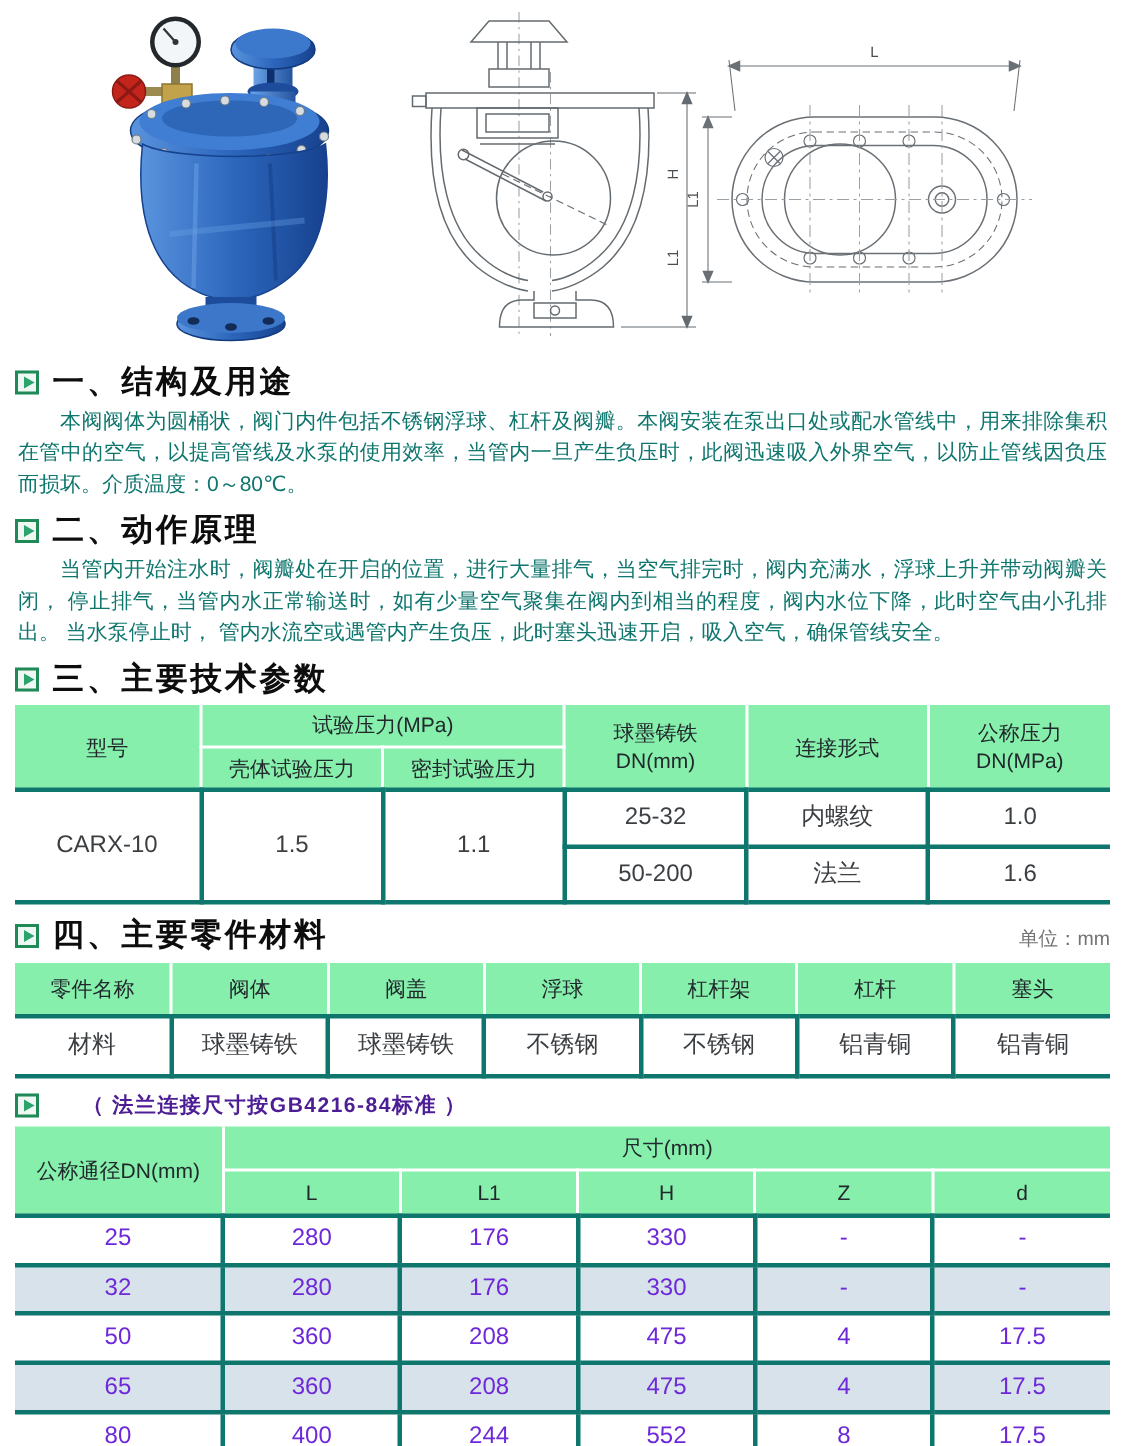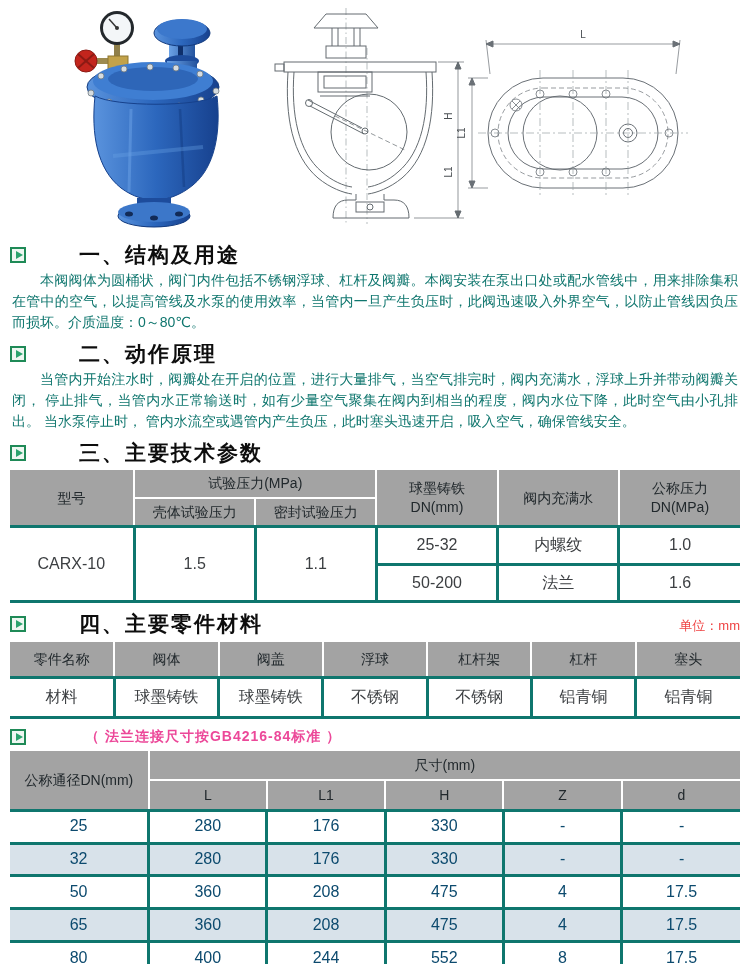--- a/index.html
+++ b/index.html
@@ -11,56 +11,56 @@
   
   .figures { position:relative; height:234px; }
   .figures svg { position:absolute; }
   #fig-photo { left:70px; top:4px; }
   #fig-front { left:272px; top:4px; }
   #fig-top   { left:456px; top:8px; }
   .dim-label { font-size:10px; fill:#4a4f53; }
 
   
   .content { padding:0 10px; }
-  .sec-head { display:flex; align-items:center; margin:9px 0 3px;gap:44px; }
+  .sec-head { display:flex; align-items:center; margin:9px 0 3px; }
   .sec-icon {
     width:16px; height:16px; border:2px solid #1f8a57; background:#eef7f1;
     display:inline-flex; align-items:center; justify-content:center; margin-right:9px; flex:0 0 auto;
   }
   .sec-icon .tri {
     width:0; height:0; border-left:7px solid #2aa36d;
     border-top:4px solid transparent; border-bottom:4px solid transparent; margin-left:2px;
   }
   .sec-title { font-size:21px; font-weight:bold; color:#0d0d0d; letter-spacing:2px; line-height:1.15; }
-  .sec-subtitle { font-size:14px; font-weight:bold; color:#ec4899; margin-left:6px; letter-spacing:1px; }
-  .unit-note { margin-left:auto; font-size:13px; color:#ef4444; align-self:flex-end; padding-bottom:2px; }
+  .sec-subtitle { font-size:14px; font-weight:bold; color:#4c1d95; margin-left:20px; letter-spacing:1px; }
+  .unit-note { margin-left:auto; font-size:13px; color:#737373; align-self:flex-end; padding-bottom:2px; }
   .para {
     font-size:14px; line-height:21px; color:#0f766e; text-indent:2em;
     text-align:justify; margin:2px 2px 4px 2px;
   }
 
   
   table { width:100%; border-collapse:collapse; table-layout:fixed; text-align:center; margin-top:5px; }
   th {
-    background:#a3a3a3; color:#21282c; font-weight:normal; font-size:14px;
+    background:#86efac; color:#21282c; font-weight:normal; font-size:14px;
     border:2px solid #ffffff; padding:4px 2px; line-height:1.3;
   }
   thead tr:first-child th { border-top:0; }
   tr th:first-child, tr td:first-child { border-left:0; }
   tr th:last-child, tr td:last-child { border-right:0; }
   td {
     border:3px solid #0f766e; padding:5px 2px; font-size:16px; color:#3c3f42;
     background:#ffffff; line-height:1.3;
   }
   .pre { white-space:pre-line; }
   #t3 td { padding:7px 2px; }
   #t4 th { padding:8px 2px; }
   #t4 td { padding:8px 2px; }
   #t5 th { padding:5px 2px; }
-  #t5 td { padding:4.5px 2px; color:#0c4a6e; }
+  #t5 td { padding:4.5px 2px; color:#6d28d9; }
   #t5 tbody tr.alt td { background:#d8e2ea; }
   table { border-bottom:1px solid #9ccfb4; }
 </style>
 </head>
 <body>
 
 <div class="figures">
 
   <svg id="fig-photo" width="170" height="228" viewBox="0 0 170 228">
     <defs>
@@ -251,21 +251,21 @@
         <col style="width:16.6%">
         <col style="width:16.6%">
         <col style="width:16.6%">
       </colgroup>
     <thead>
       <tr>
         <th rowspan="2">型号</th>
         <th colspan="2">试验压力(MPa)</th>
         <th rowspan="2" class="pre">球墨铸铁
 DN(mm)</th>
-        <th rowspan="2">阀内充满水</th>
+        <th rowspan="2">连接形式</th>
         <th rowspan="2" class="pre">公称压力
 DN(MPa)</th>
       </tr>
       <tr>
         <th>壳体试验压力</th>
         <th>密封试验压力</th>
       </tr>
     </thead>
     <tbody>
       <tr>

